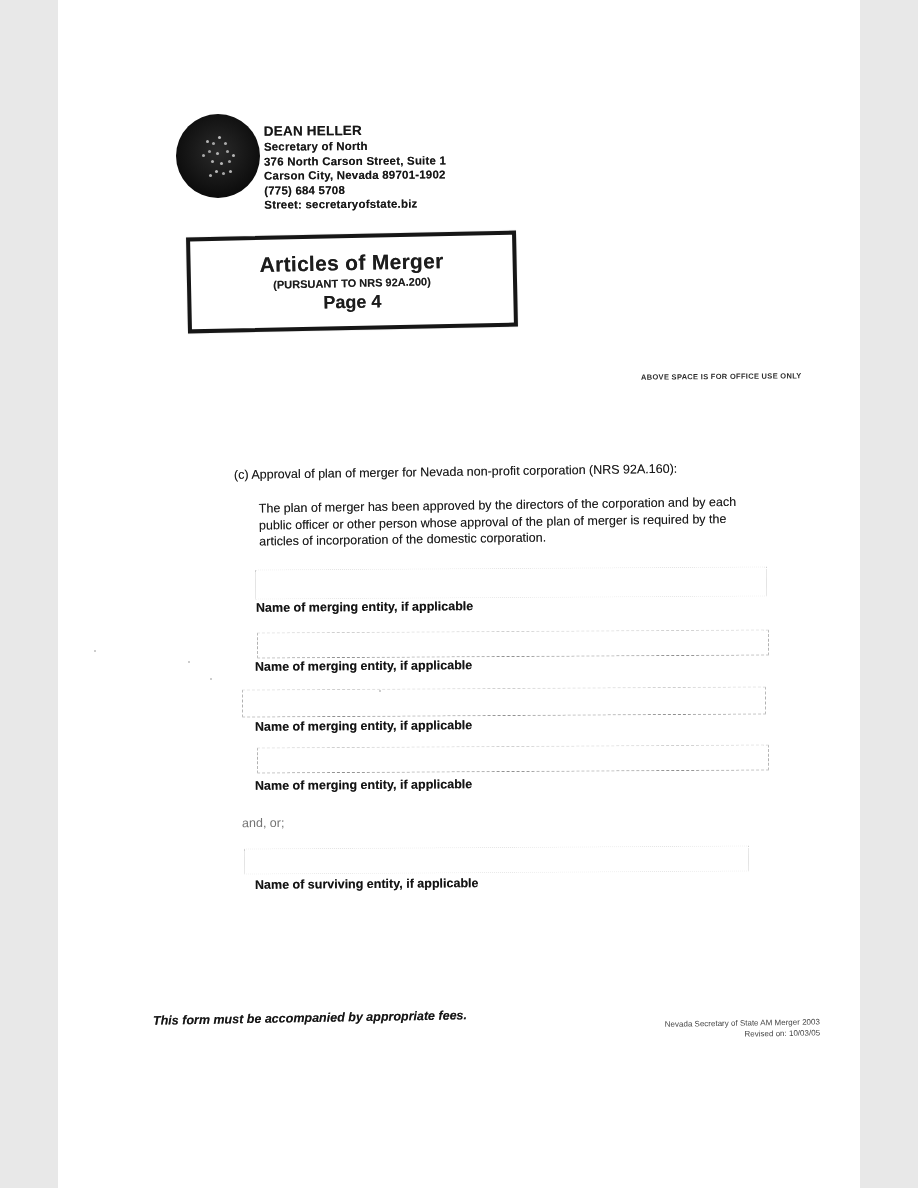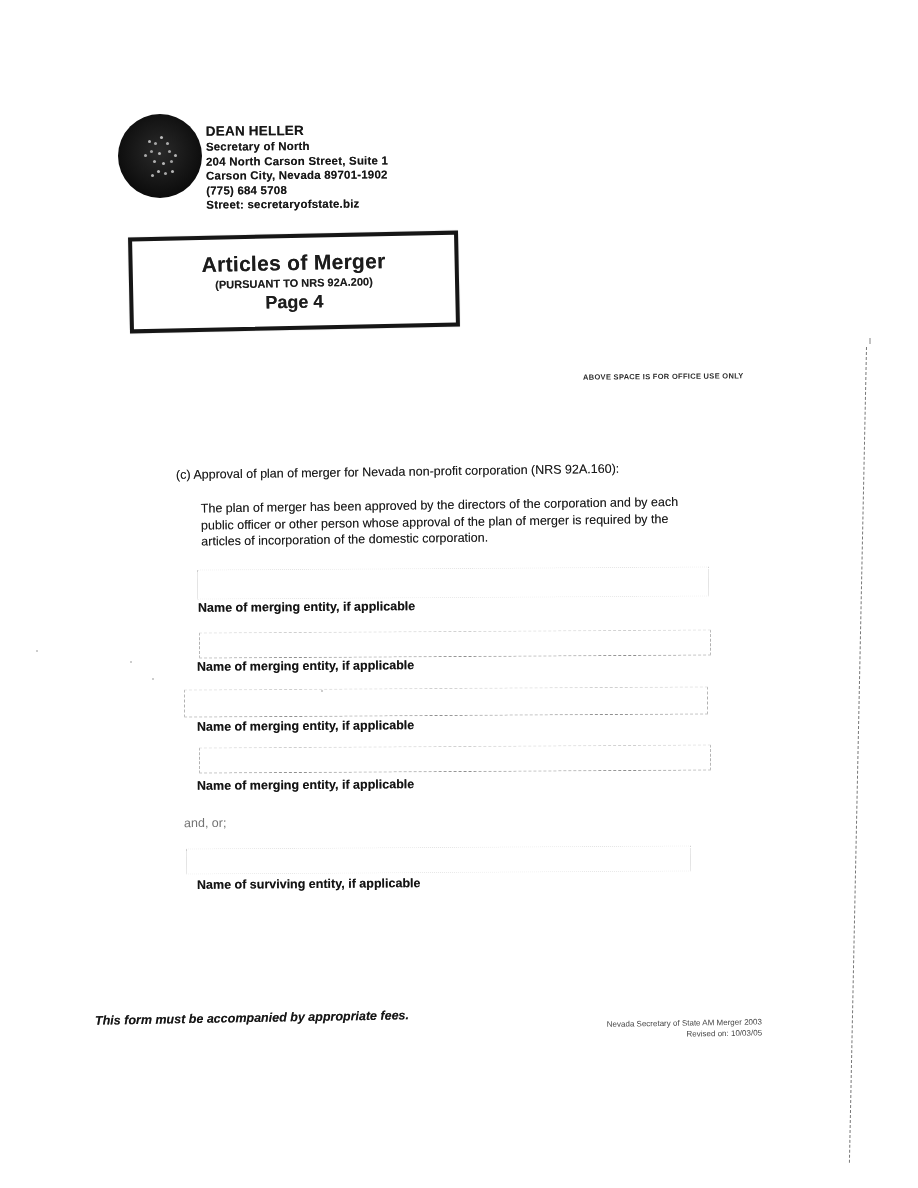--- a/index.html
+++ b/index.html
@@ -1,19 +1,19 @@
 <!DOCTYPE html>
 <html><head>
 <meta charset="utf-8">
 <style>
   * { margin: 0; padding: 0; box-sizing: border-box; }
   html, body { background: #e8e8e8; }
   .page {
     position: relative;
-    width: 918px;
+    width: 802px;
     height: 1188px;
     margin: 0 auto;
     background: #ffffff;
     overflow: hidden;
     font-family: "Liberation Sans", "DejaVu Sans", sans-serif;
     color: #1c1c1c;
   }
   .abs { position: absolute; }
 
   
@@ -162,21 +162,21 @@
 
 <div class="page">
 
   <div class="abs seal">
     <div class="seal-speckle"></div>
   </div>
 
   <div class="abs letterhead">
     <div class="lh-name">DEAN HELLER</div>
     <div>Secretary of North</div>
-    <div>204 North Carson Street, Suite 1</div>
+    <div>376 North Carson Street, Suite 1</div>
     <div>Carson City, Nevada 89701-1902</div>
     <div>(775) 684 5708</div>
     <div>Street: secretaryofstate.biz</div>
   </div>
 
   <div class="abs title-box">
     <div class="tb-title">Articles of Merger</div>
     <div class="tb-sub">(PURSUANT TO NRS 92A.200)</div>
     <div class="tb-page">Page 4</div>
   </div>

